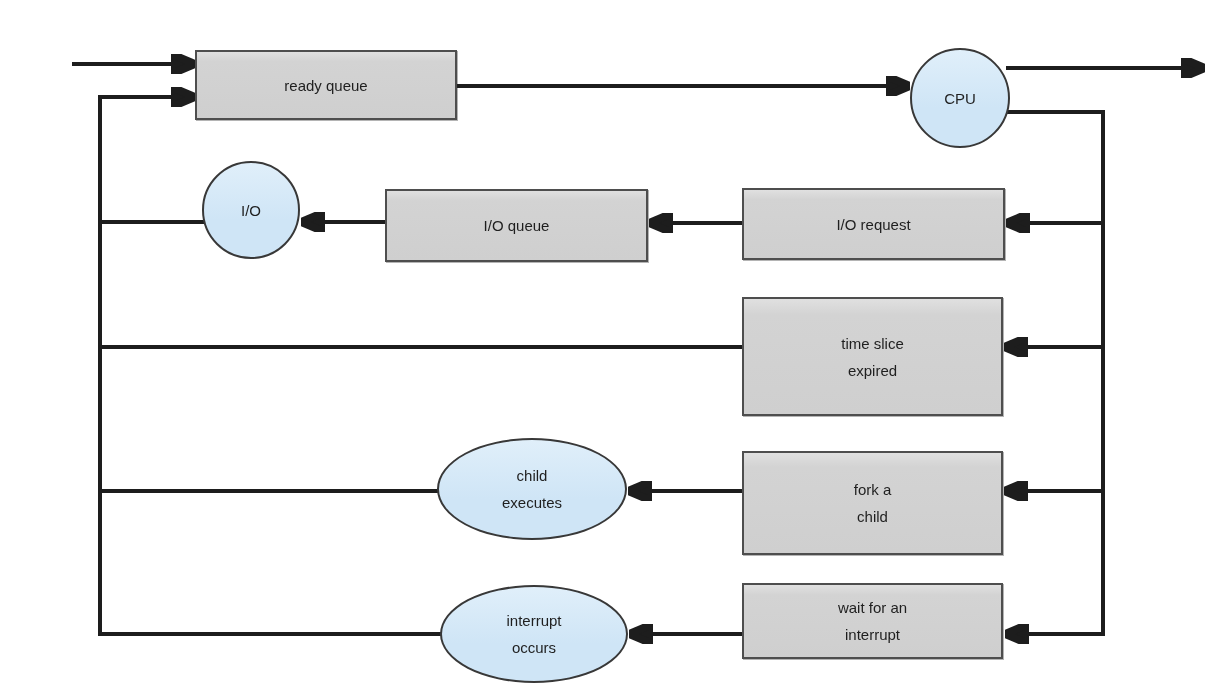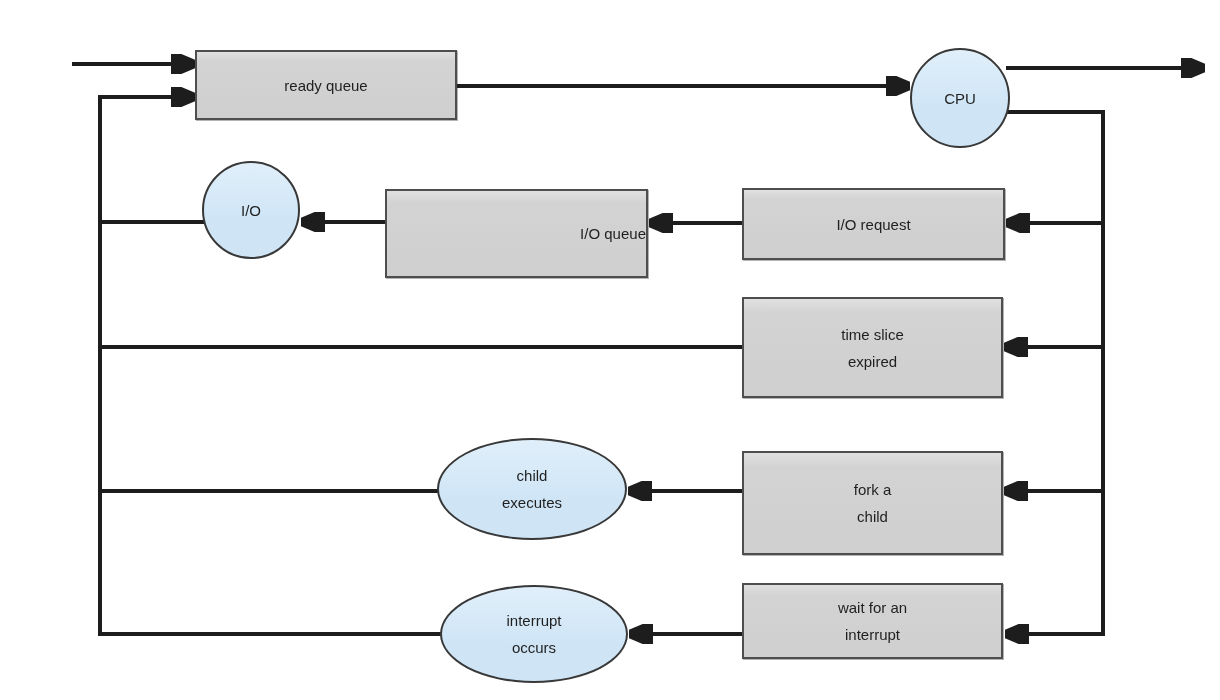--- a/index.html
+++ b/index.html
@@ -17,23 +17,23 @@
         font-size:15px;line-height:27px;}
   .box{background:linear-gradient(180deg,#e0e0e0 0%,var(--box-fill) 14%,#cfcfcf 100%);
        border:2px solid var(--box-border);box-shadow:1px 1px 0 rgba(40,40,40,.35);}
   .round{background:linear-gradient(180deg,#e0effa 0%,var(--ellipse-fill) 60%);
          border:2px solid var(--ellipse-border);border-radius:50%;}
   .label{white-space:pre-line;text-align:center;}
   
   #ready-queue       {left:195px;top:50px; width:262px;height:70px;}
   #cpu               {left:910px;top:48px; width:100px;height:100px;}
   #io                {left:202px;top:161px;width:98px; height:98px;}
-  #io-queue          {left:385px;top:189px;width:263px;height:89px;justify-content:flex-end;}
+  #io-queue          {left:385px;top:189px;width:263px;height:73px;}
   #io-request        {left:742px;top:188px;width:263px;height:72px;}
-  #time-slice-expired{left:742px;top:297px;width:261px;height:101px;}
+  #time-slice-expired{left:742px;top:297px;width:261px;height:119px;}
   #child-executes    {left:437px;top:438px;width:190px;height:102px;}
   #fork-a-child      {left:742px;top:439px;width:261px;height:104px;margin-top:12px;}
   #interrupt-occurs  {left:440px;top:585px;width:188px;height:98px;}
   #wait-for-interrupt{left:742px;top:583px;width:261px;height:76px;}
 </style>
 </head>
 <body>
 
 <div class="canvas">
 

